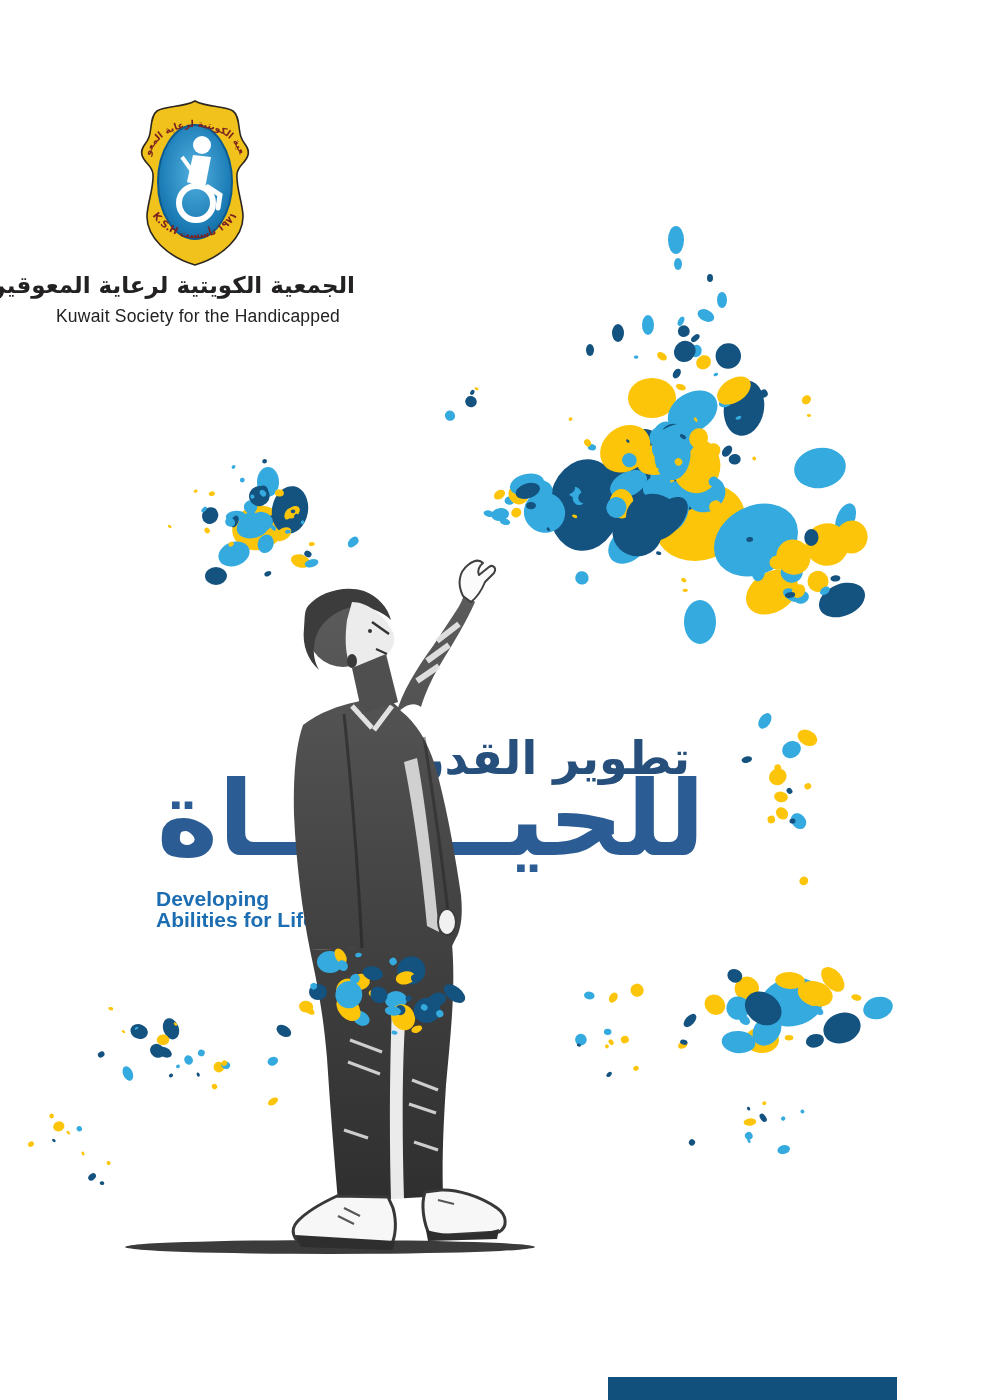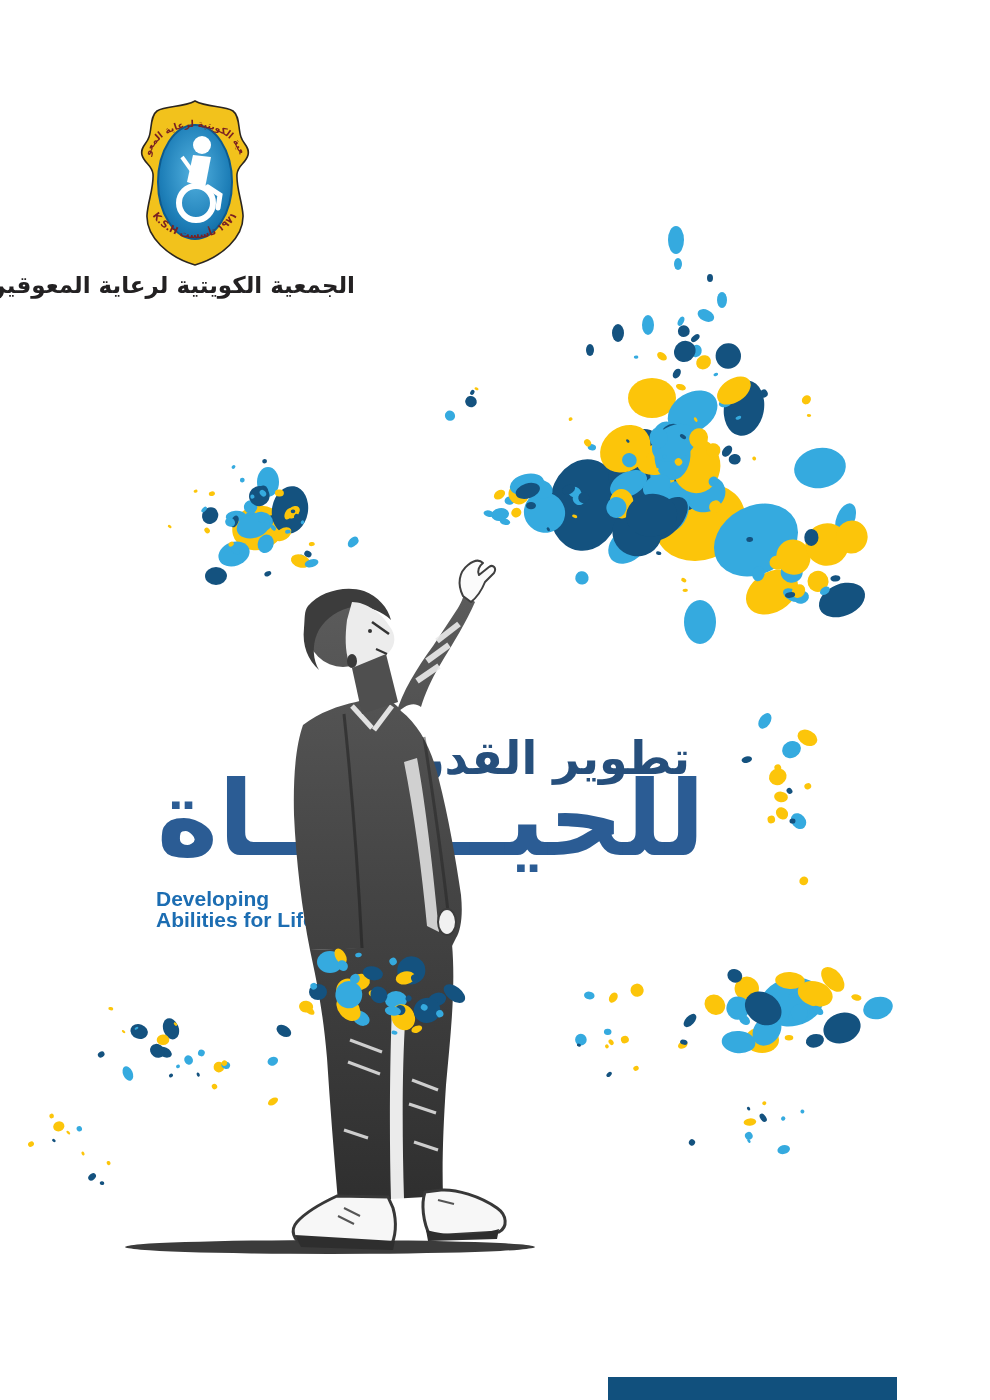--- a/index.html
+++ b/index.html
@@ -79,20 +79,21 @@
     </g>
     <text font-size="9.5" fill="#7A2121" font-weight="bold" font-family="DejaVu Sans, sans-serif">
       <textPath href="#arcT" startOffset="50%" text-anchor="middle">الجمعية الكويتية لرعاية المعوقين</textPath>
     </text>
     <text font-size="10" fill="#7A2121" font-weight="bold" font-family="DejaVu Sans, sans-serif">
       <textPath href="#arcB" startOffset="50%" text-anchor="middle">K.S.H ١٩٧١ تأسست</textPath>
     </text>
   </svg>
 
   <div class="abs org-ar" style="color: rgb(35, 33, 34);">الجمعية الكويتية لرعاية المعوقين</div>
+  <div class="abs org-en" style="color: rgb(35, 33, 34);">Kuwait Society for the Handicapped</div>
 
   <div class="abs title-line1" style="color: rgb(38, 79, 124);">تطوير القدرات</div>
   <div class="abs title-line2" style="color: rgb(43, 92, 148);">للحيـــــــاة</div>
   <div class="abs tagline" style="color: rgb(28, 109, 178);">
     <div>Developing</div>
     <div>Abilities for Life</div>
   </div>
 
   <svg id="art-svg" class="abs" viewBox="0 0 990 1400" aria-hidden="true">
     <defs>

